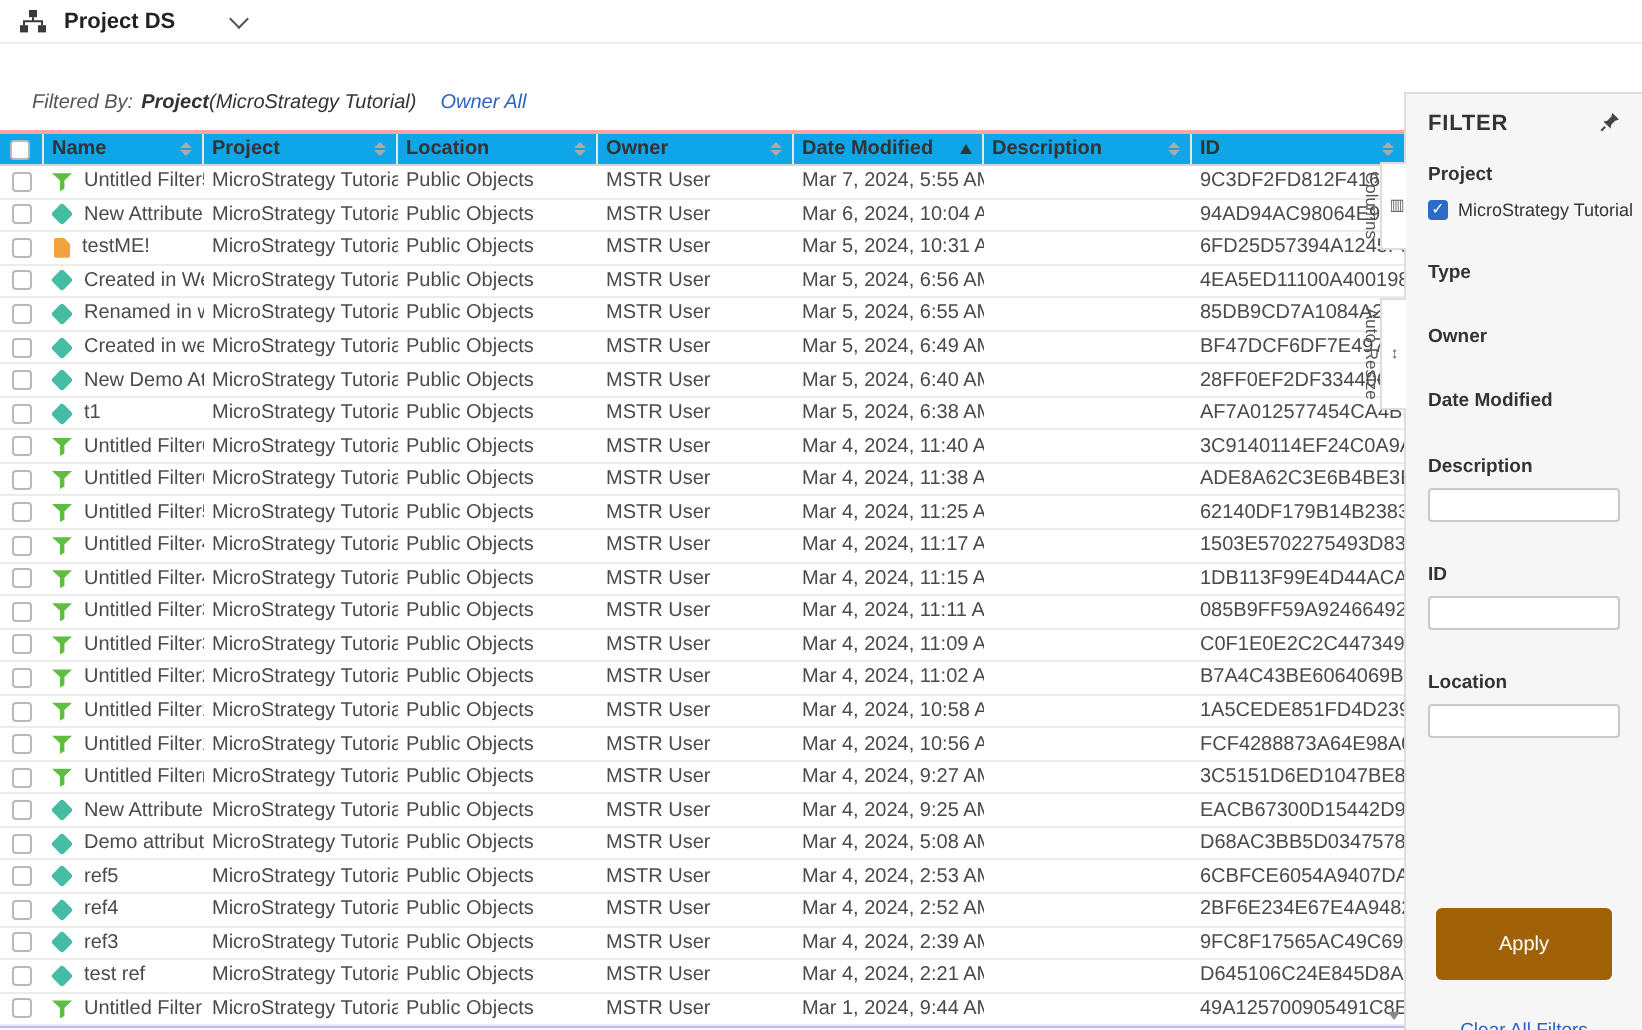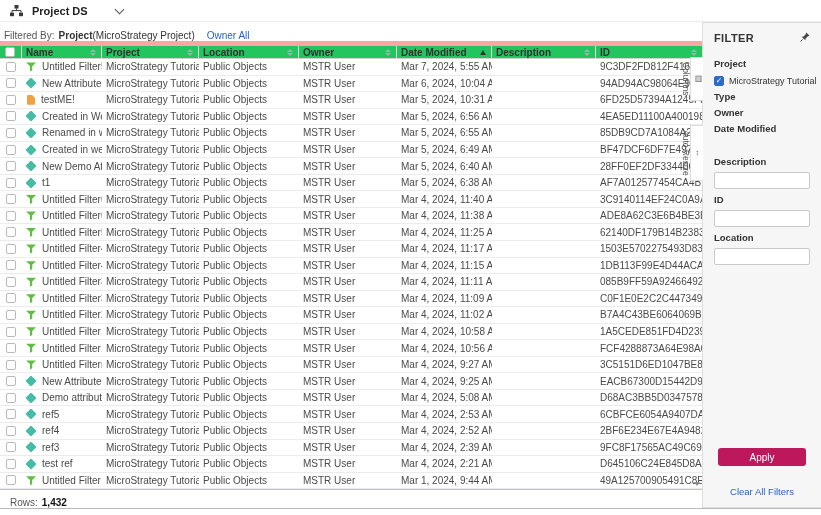--- a/index.html
+++ b/index.html
@@ -1,34 +1,34 @@
 <!DOCTYPE html>
 <html><head>
 <meta charset="utf-8">
 <style>
   * { margin:0; padding:0; box-sizing:border-box; }
   html,body { width:821px; height:515px; background:#fff; font-family:"Liberation Sans", sans-serif; overflow:hidden; }
-  .app { width:821px; height:515px; background:#fff; display:flex; flex-direction:column; }
+  .app { width:821px; height:515px; background:#fff; display:flex; flex-direction:column;gap:24px; }
 
   
   .topbar { height:22px; display:flex; align-items:center; padding-left:10px; border-bottom:1px solid #ededed; flex:0 0 auto; }
   .topbar .title { font-size:11px; font-weight:bold; color:#222; margin-left:9px; }
   .chev { width:7px; height:7px; border-right:1.4px solid #555; border-bottom:1.4px solid #555; transform:rotate(45deg); margin-left:28px; margin-top:-3px; }
 
   
   .content { flex:1 1 auto; display:flex; border-bottom:1px solid #b9b9b9; height:487px; max-height:487px; }
   .left { width:702px; display:flex; flex-direction:column; }
 
-  .filterbar { height:19px; display:flex; align-items:flex-end; padding-left:4px; font-size:10px; color:#555; flex:0 0 auto; }
+  .filterbar { height:19px; display:flex; align-items:flex-start; padding-left:16px; font-size:10px; color:#555; flex:0 0 auto;font-style:italic; }
   .filterbar b { color:#333; margin-left:4px; }
   .filterbar .val { color:#333; }
   .filterbar a { color:#2a64c5; text-decoration:none; margin-left:12px; }
 
   
-  .thead { height:18px; display:flex; background:#22c55e; border-top:5px solid #fca5a5; border-bottom:1px solid #d4d4d4; flex:0 0 auto; }
+  .thead { height:18px; display:flex; background:#0ea5e9; border-top:2px solid #fca5a5; border-bottom:1px solid #d4d4d4; flex:0 0 auto; }
   .hcell { display:flex; align-items:center; justify-content:space-between; font-size:10px; font-weight:bold; color:#333; padding:0 5px 0 4px; border-right:1px solid #e6e6e6; overflow:hidden; white-space:nowrap; }
   .sort2 { display:flex; flex-direction:column; gap:1px; align-items:center; flex:0 0 auto; margin-left:3px; }
   .sort2 i { width:0; height:0; border-left:3px solid transparent; border-right:3px solid transparent; display:block; }
   .sort2 .up { border-bottom:3px solid #aaa; }
   .sort2 .dn { border-top:3px solid #aaa; }
   .sort-active { width:0; height:0; border-left:3.5px solid transparent; border-right:3.5px solid transparent; border-bottom:5px solid #333; margin-left:3px; flex:0 0 auto; }
 
   .c-check { width:22px; flex:0 0 auto; display:flex; align-items:center; justify-content:center; }
   .c-name { width:80px; flex:0 0 auto; }
   .c-project { width:97px; flex:0 0 auto; }
@@ -55,26 +55,26 @@
   .vthumb { position:absolute; top:1px; left:1px; width:6px; height:28px; background:#b5b5b5; border-radius:3px; }
   .varrow-dn { position:absolute; bottom:2px; left:1px; width:0; height:0; border-left:3px solid transparent; border-right:3px solid transparent; border-top:4px solid #8a8a8a; }
 
   .tfoot { height:19px; border-top:1px solid #c4b5fd; display:flex; align-items:flex-end; padding-left:10px; font-size:10px; color:#555; flex:0 0 auto; background:#fff; }
   .tfoot b { color:#111; margin-left:4px; }
 
   
   .panel { width:119px; flex:0 0 auto; background:#f6f6f6; border:1px solid #ddd; border-right:none; position:relative; display:flex; flex-direction:column; padding:9px 11px 10px 11px; }
   .panel-head { display:flex; align-items:flex-start; justify-content:space-between; margin-bottom:14px; }
   .panel-title { font-size:11px; font-weight:bold; letter-spacing:.4px; color:#333; }
-  .sec-label { font-size:9.5px; font-weight:bold; color:#333; margin-top:5px; }
+  .sec-label { font-size:9.5px; font-weight:bold; color:#333; margin-top:21px; }
   .sec-label.first { margin-top:0; }
   .check-row { display:flex; align-items:center; gap:5px; margin-top:7px; }
   .check-row .lbl { font-size:9px; color:#333; white-space:nowrap; }
   .panel input { width:100%; height:17px; border:1px solid #c9c9c9; border-radius:2px; background:#fff; margin-top:5px; font-size:9px; padding:0 4px; outline:none; }
-  .apply-btn { margin-top:auto; align-self:center; width:88px; height:18px; background:#be185d; border:none; border-radius:3px; color:#fff; font-size:10px; font-family:"Liberation Sans",sans-serif; cursor:pointer; }
+  .apply-btn { margin-top:auto; align-self:center; width:88px; height:36px; background:#a16207; border:none; border-radius:3px; color:#fff; font-size:10px; font-family:"Liberation Sans",sans-serif; cursor:pointer; }
   .clear-filters { align-self:center; margin-top:20px; font-size:9.5px; color:#2a5fc4; text-decoration:none; }
 
   
   .vtab { position:absolute; left:-13px; width:13px; background:#fff; border:1px solid #ddd; border-right:none; display:flex; flex-direction:column; align-items:center; padding:4px 0; writing-mode:vertical-rl; font-size:8.5px; color:#555; gap:3px; }
   .vtab .ticon { font-size:8px; color:#666; }
   .vtab-columns { top:34px; }
   .vtab-autoresize { top:102px; }
 
   svg { display:block; }
 </style>
@@ -95,21 +95,21 @@
     <span class="title">Project DS</span>
     <span class="chev"></span>
   </div>
 
   <div class="content">
     <div class="left">
 
       <div class="filterbar">
         <span>Filtered By:</span>
         <b>Project</b>
-        <span class="val">(MicroStrategy Project)</span>
+        <span class="val">(MicroStrategy Tutorial)</span>
         <a href="#">Owner All</a>
       </div>
 
       <div class="thead">
         <div class="hcell c-check">
           <span class="checkbox"></span>
         </div>
         <div class="hcell c-name">
           <span>Name</span>
           <span class="sort2">

